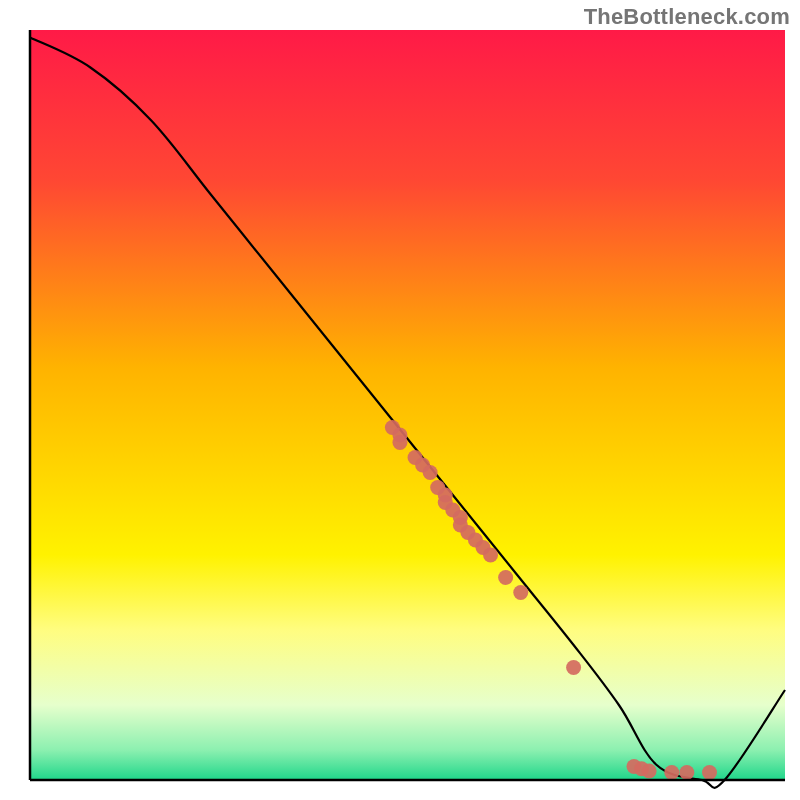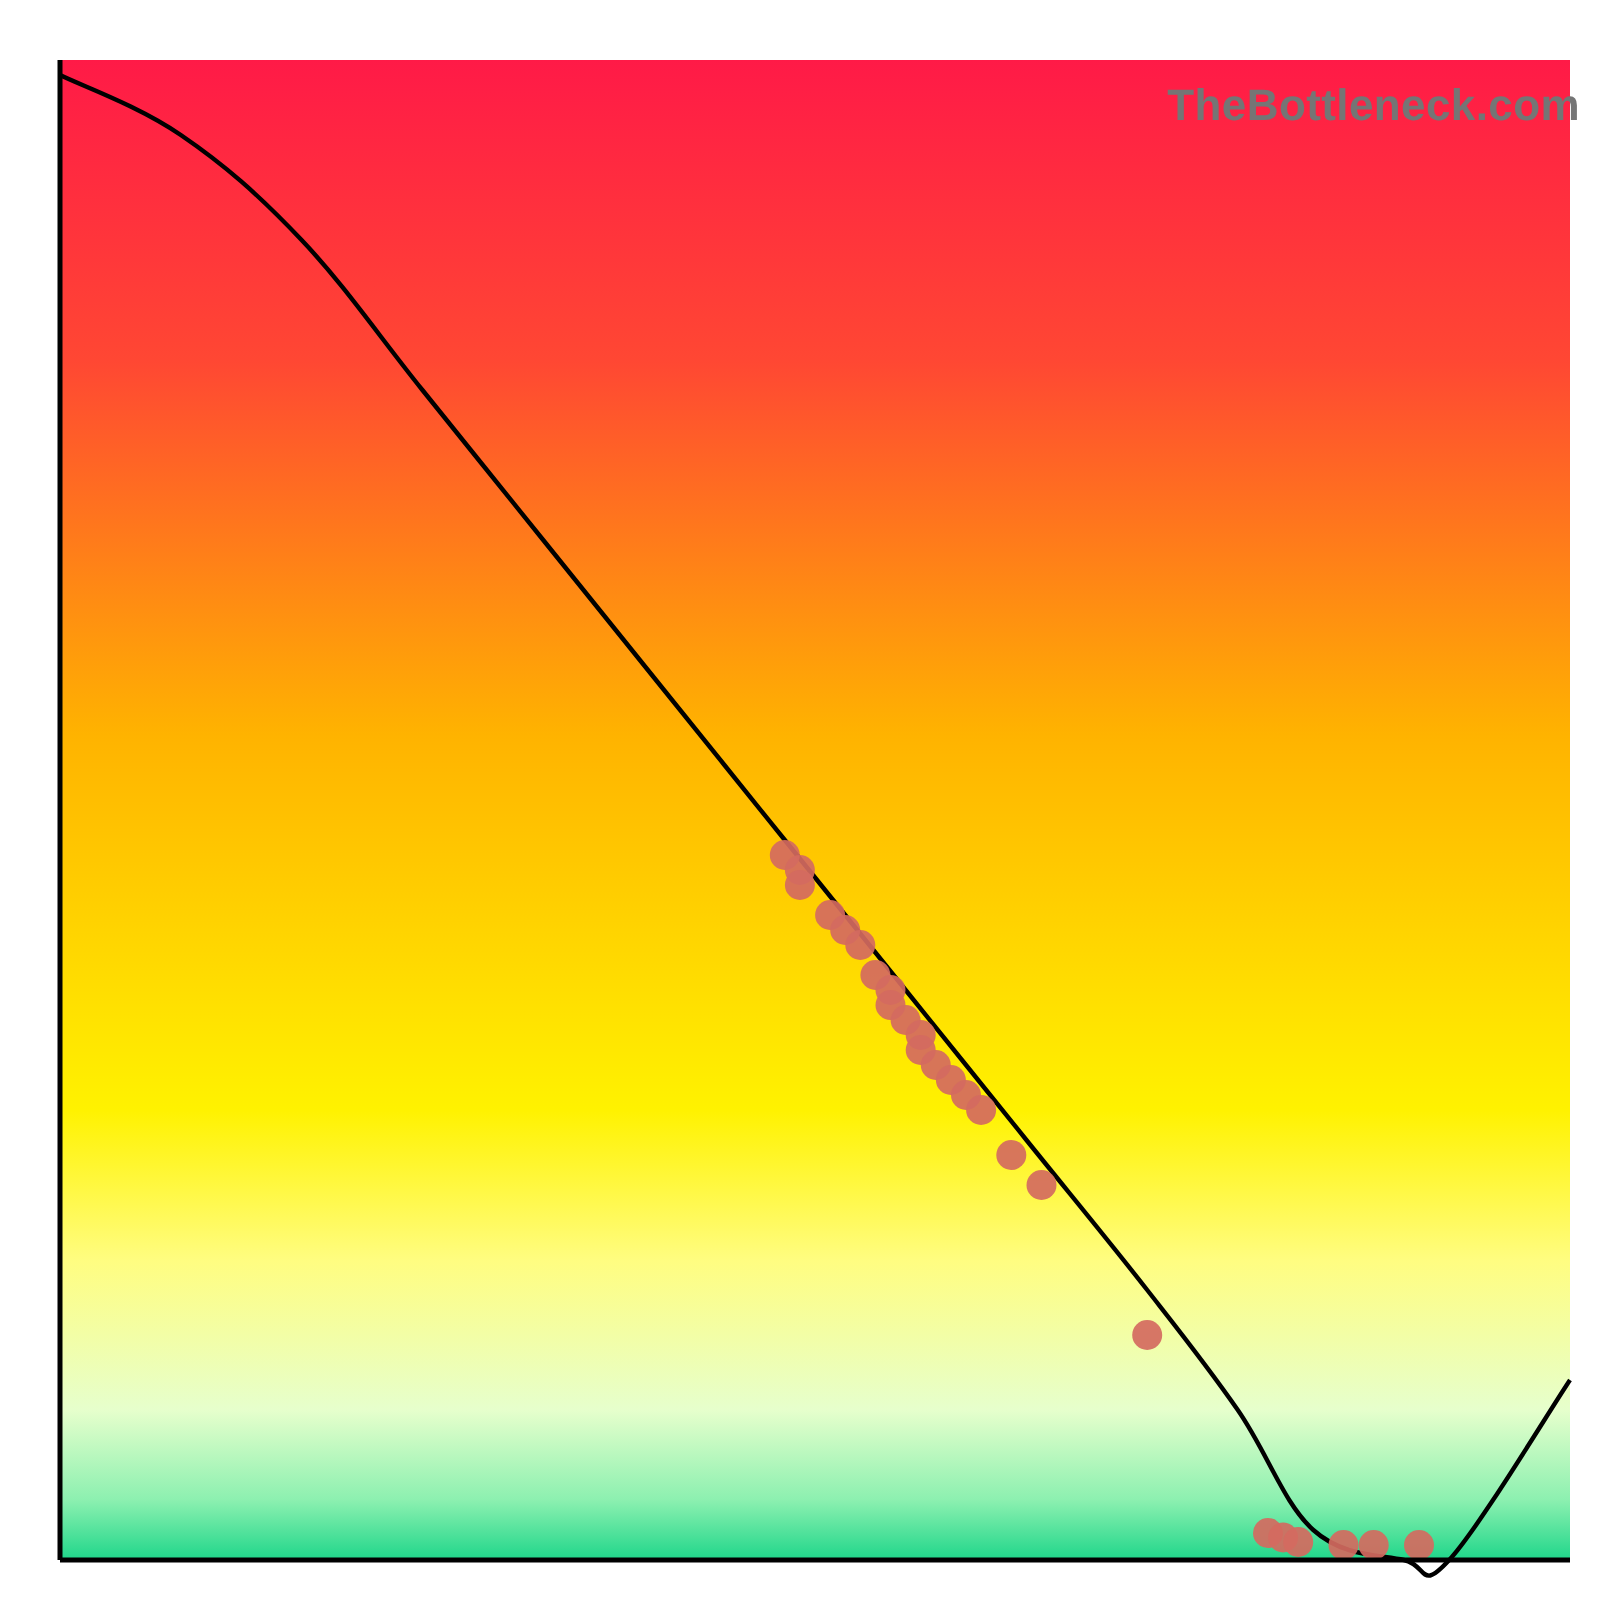--- a/index.html
+++ b/index.html
@@ -17,21 +17,20 @@
     height: 800px;
   }
   .watermark {
     position: absolute;
     top: 4px;
     right: 10px;
     font-size: 22px;
     font-weight: 600;
     color: #757575;
     letter-spacing: 0.2px;
-    margin-top: 36px;
   }
   svg {
     display: block;
   }
 </style>
 </head>
 <body>
 
 <div class="stage">
   <div class="watermark">TheBottleneck.com</div>

